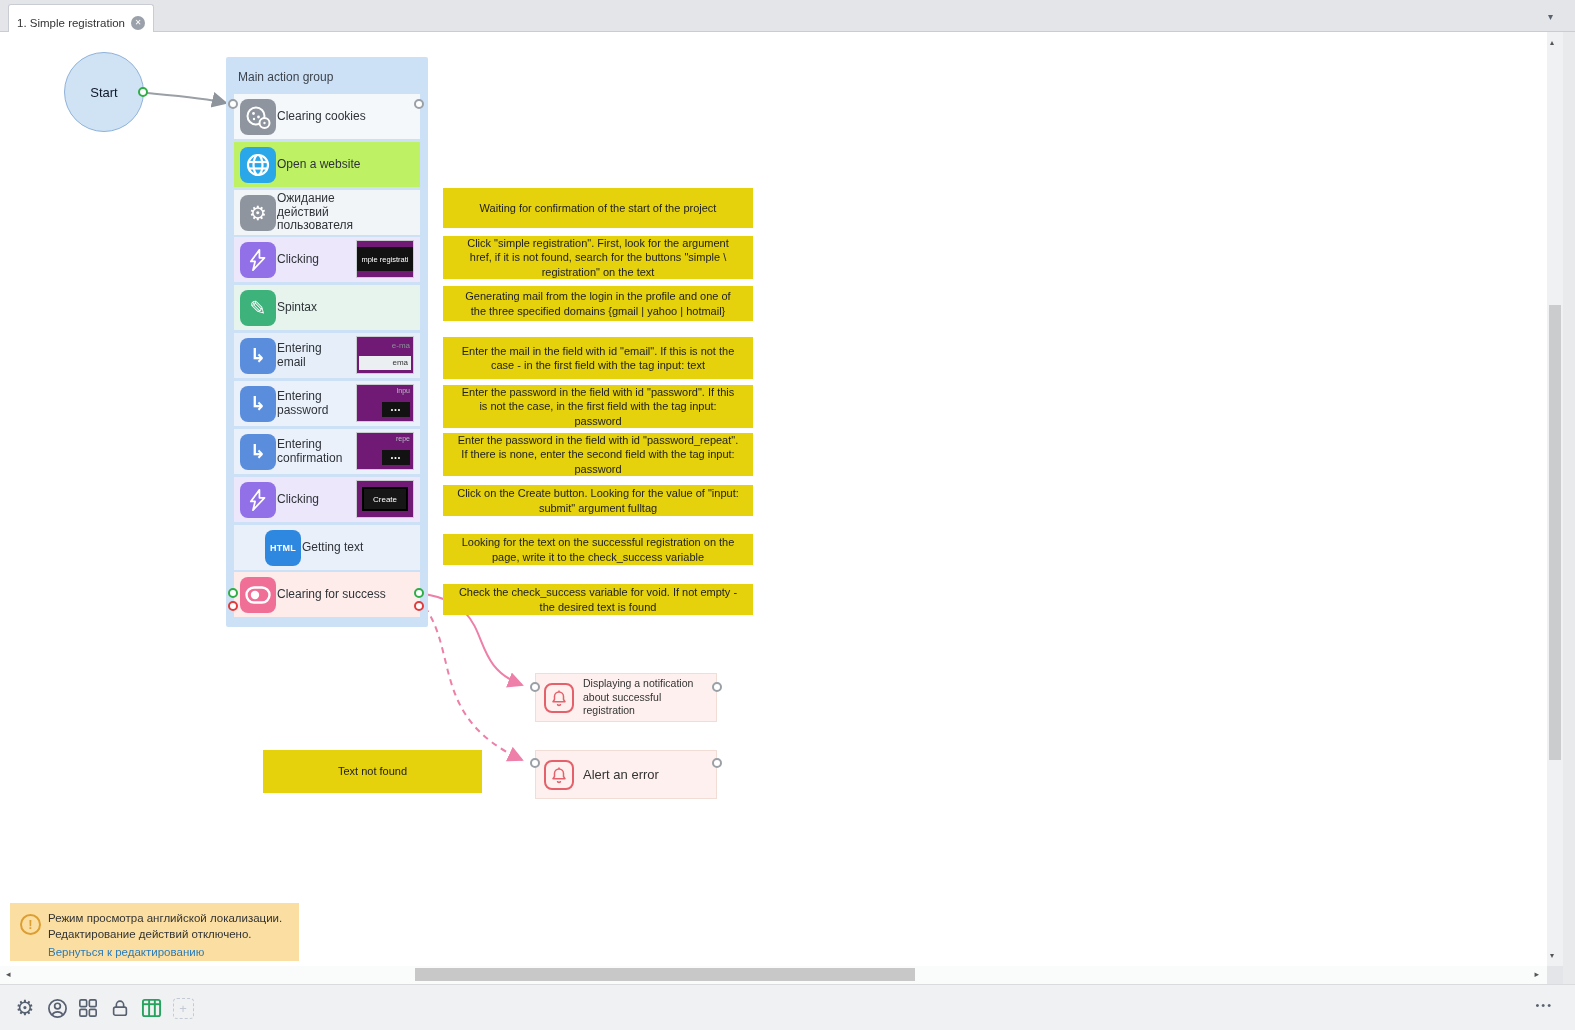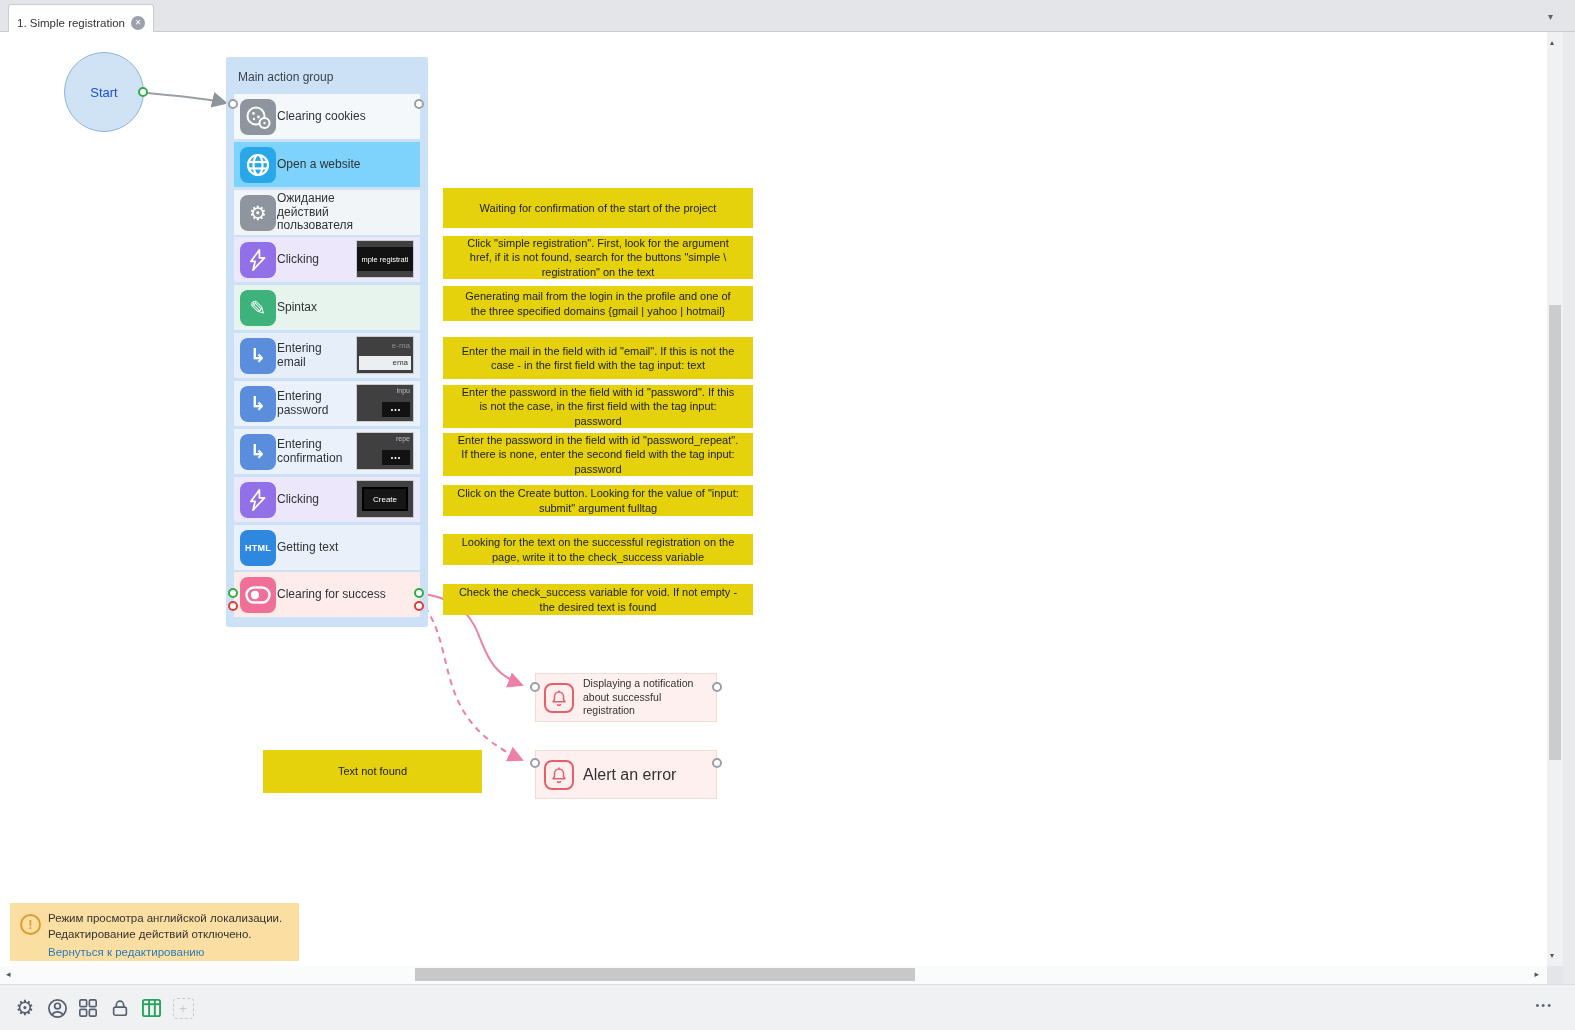--- a/index.html
+++ b/index.html
@@ -11,75 +11,75 @@
   .tab { position:absolute; left:8px; top:4px; width:146px; height:28px; background:#fff; border:1px solid #c9cdd3; border-bottom:none; border-radius:3px 3px 0 0; display:flex; align-items:center; padding:18px 8px; }
   .tab-label { font-size:11.5px; color:#333; flex:1; }
   .tab-close { width:14px; height:14px; border-radius:50%; background:#9ba1aa; color:#fff; font-size:8px; line-height:14px; text-align:center; cursor:pointer; }
   .tab-caret { position:absolute; right:22px; top:11px; font-size:10px; color:#5a6270; }
 
   
   .canvas { position:absolute; left:0; top:32px; width:1547px; height:934px; background:#fff; overflow:hidden; }
   .edges { position:absolute; left:0; top:0; width:1547px; height:934px; pointer-events:none; }
 
   
-  .start { position:absolute; left:64px; top:20px; width:80px; height:80px; border-radius:50%; background:#cfe3f5; border:1px solid #8fb2d9; display:flex; align-items:center; justify-content:center; font-size:13px; color:#1d4ed8; }
+  .start { position:absolute; left:64px; top:20px; width:80px; height:80px; border-radius:50%; background:#cfe3f5; border:1px solid #8fb2d9; display:flex; align-items:center; justify-content:center; font-size:13px; color:#0f172a; }
 
   
   .port { position:absolute; width:10px; height:10px; border-radius:50%; background:#fff; border:2px solid #9aa0a6; }
   .port.green { border-color:#2fae47; }
   .port.red { border-color:#e23b3b; }
 
   
   .group { position:absolute; left:226px; top:25px; width:202px; height:570px; background:#cde1f6; border-radius:2px; }
   .group-title { position:absolute; left:12px; top:13px; font-size:12px; color:#3c434c; }
   .row { position:absolute; left:8px; width:186px; height:45px; display:flex; align-items:center; }
   .r0 { top:37px;  background:#f5f8fb; }
-  .r1 { top:85px;  background:#7dd3fc; }
+  .r1 { top:85px;  background:#bef264; }
   .r2 { top:133px; background:#f2f5f8; }
   .r3 { top:180px; background:#ece7fb; }
   .r4 { top:228px; background:#e7f4ed; }
   .r5 { top:276px; background:#e6eefa; }
   .r6 { top:324px; background:#eaf1fb; }
   .r7 { top:372px; background:#eaf1fb; }
   .r8 { top:420px; background:#ece7fb; }
-  .r9 { top:468px; background:#e9f0fa; }
+  .r9 { top:468px; background:#e9f0fa;padding-left:25px; }
   .r10{ top:515px; background:#fdecea; }
   .aicon { width:36px; height:36px; border-radius:8px; margin-left:6px; flex:0 0 auto; display:flex; align-items:center; justify-content:center; color:#fff; }
   .ic-gray{background:#8e959e;} .ic-blue{background:#29a7e8;} .ic-purple{background:#9170e8;}
   .ic-green{background:#3eb27b;} .ic-entry{background:#5a8edd;} .ic-html{background:#2f88e0;}
   .ic-pink{background:#ef6f97;}
   .glyph-u { font-size:20px; line-height:1; }
   .glyph-arrow { font-size:19px; font-weight:bold; line-height:1; }
   .glyph-html { font-size:9px; font-weight:bold; letter-spacing:0.3px; }
   .row-label { font-size:12px; color:#2f3338; margin-left:1px; line-height:1.15; max-width:112px; }
   .row-label.narrow { max-width:70px; }
 
   
-  .thumb { position:absolute; right:6px; top:3px; width:58px; height:38px; background:#404040; border:1px solid #c9cdd2; overflow:hidden; }
+  .thumb { position:absolute; right:6px; top:3px; width:58px; height:38px; background:#701a75; border:1px solid #c9cdd2; overflow:hidden; }
   .tdark { position:absolute; left:0; right:0; top:6px; bottom:6px; background:#121212; color:#fff; font-size:7.5px; display:flex; align-items:center; justify-content:center; white-space:nowrap; }
   .temail-top { position:absolute; top:4px; right:3px; font-size:8px; color:#8a9098; }
   .temail-bottom { position:absolute; bottom:3px; left:2px; right:2px; height:14px; background:#eceff1; font-size:8px; color:#333; text-align:right; padding:2px 3px 0 0; }
   .tfaint { position:absolute; top:2px; right:3px; font-size:7px; color:#b9bec4; }
   .tdots { position:absolute; bottom:4px; right:3px; width:28px; height:15px; background:#121212; color:#fff; display:flex; align-items:center; justify-content:center; font-size:7px; letter-spacing:1px; }
   .tbtn { position:absolute; left:5px; right:5px; top:6px; bottom:6px; background:#161616; border:2px solid #000; color:#fff; font-size:8px; display:flex; align-items:center; justify-content:center; }
 
   
   .note { position:absolute; left:443px; width:310px; background:#e5d20d; color:#222; font-size:11px; line-height:1.3; display:flex; align-items:center; justify-content:center; text-align:center; padding:2px 14px; }
   .n1{top:156px;height:40px;} .n2{top:204px;height:43px;} .n3{top:254px;height:35px;}
   .n4{top:305px;height:42px;} .n5{top:353px;height:43px;} .n6{top:401px;height:43px;}
   .n7{top:453px;height:31px;} .n8{top:502px;height:31px;} .n9{top:552px;height:31px;}
   .note-tnf { left:263px; top:718px; width:219px; height:43px; }
 
   
   .bellnode { position:absolute; left:535px; width:182px; background:#fdf0ee; border:1px solid #f2dcd6; display:flex; align-items:center; }
   .node1 { top:641px; height:49px; }
   .node2 { top:718px; height:49px; }
   .bell-frame { width:30px; height:30px; border:2px solid #e4606a; border-radius:8px; margin-left:8px; flex:0 0 auto; display:flex; align-items:center; justify-content:center; }
   .node1 .lbl { font-size:10.5px; color:#333; margin-left:9px; line-height:1.3; max-width:130px; }
-  .node2 .lbl { font-size:16px; color:#333; margin-left:9px; }
+  .node2 .lbl { font-size:13px; color:#333; margin-left:9px; }
 
   
   .banner { position:absolute; left:10px; top:871px; width:289px; height:58px; background:#fbdfa2; padding:8px 8px 6px 8px; }
   .warn-ic { position:absolute; left:10px; top:11px; width:21px; height:21px; border:2px solid #dc9e33; border-radius:50%; color:#dc9e33; font-weight:bold; font-size:13px; text-align:center; line-height:18px; }
   .banner-text { margin-left:30px; font-size:11.5px; color:#333; line-height:1.35; }
   .banner-link { margin-left:30px; margin-top:4px; font-size:11.5px; color:#2a7ab8; cursor:pointer; }
 
   
   .hscroll { position:absolute; left:0; top:966px; width:1547px; height:18px; background:#fafbfb; }
   .hthumb { position:absolute; left:415px; top:2px; width:500px; height:13px; background:#c8c8c8; }

